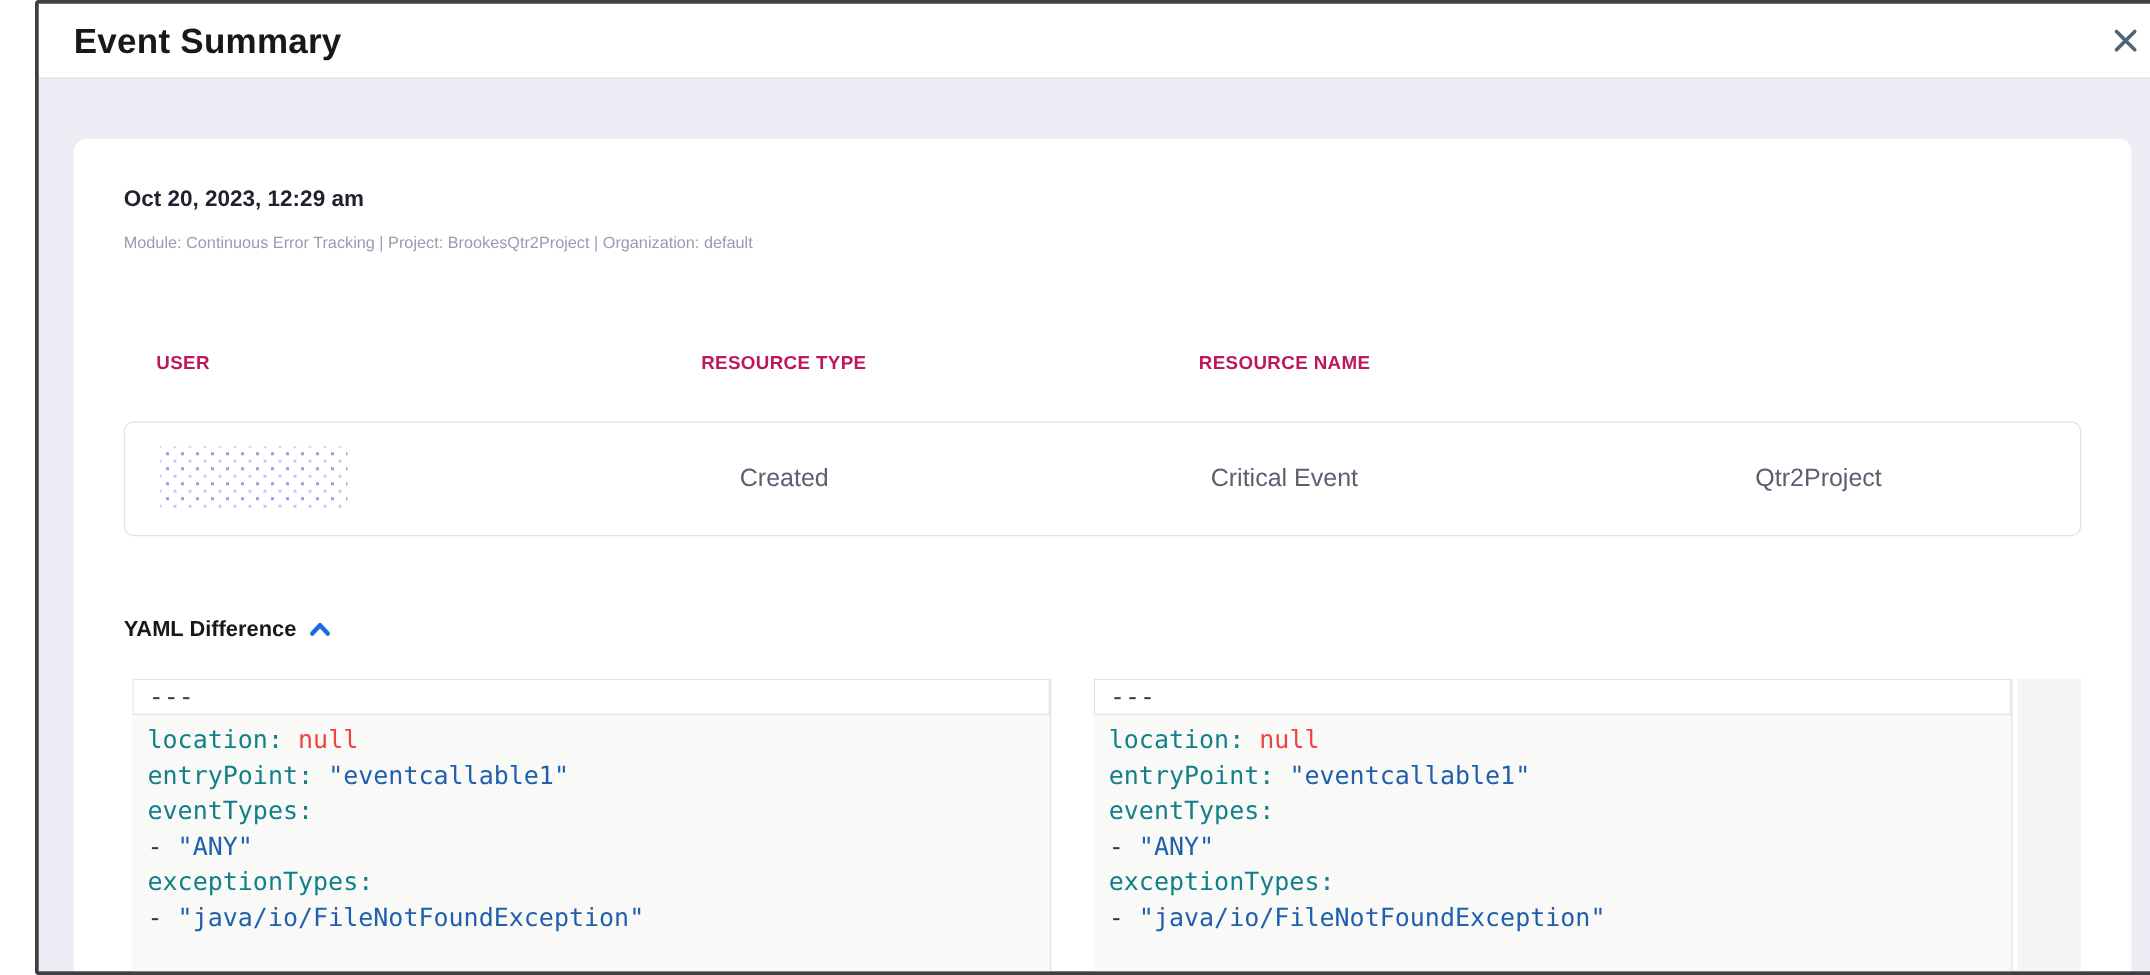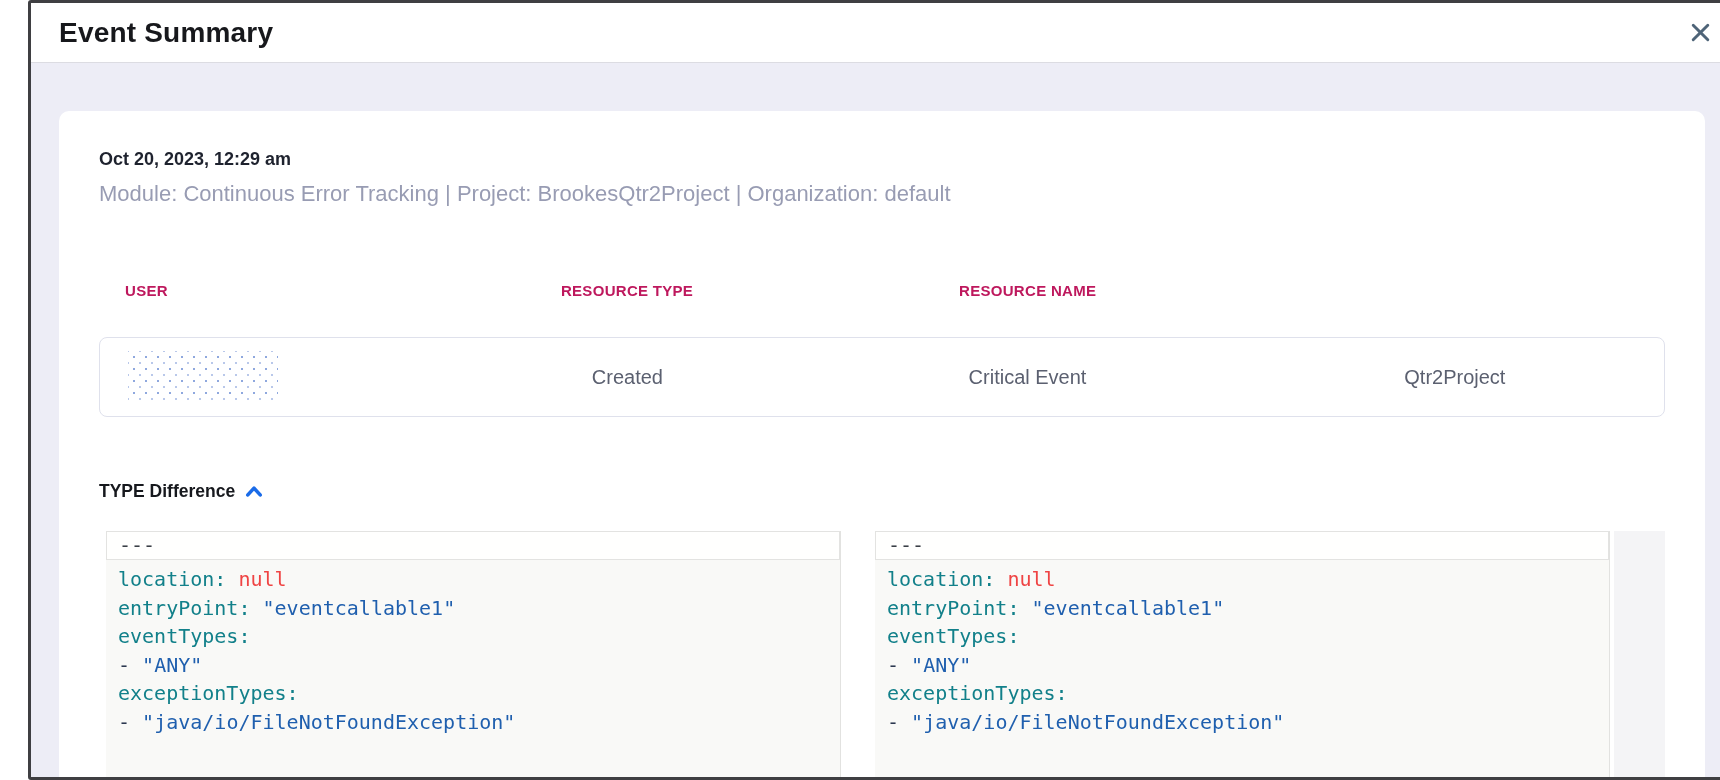--- a/index.html
+++ b/index.html
@@ -36,38 +36,38 @@
   }
   .card {
     margin:48px 40px 0 28px;
     width:1646px; height:860px;
     background:#ffffff;
     border-radius:10px;
     padding:34px 40px 0 40px;
   }
 
   .event-date { font-size:18px; font-weight:700; color:#1e222e; line-height:28px; }
-  .event-meta { margin-top:8px; font-size:22px; font-weight:400; color:#989cb3; line-height:26px; }
+  .event-meta { margin-top:8px; font-size:13px; font-weight:400; color:#989cb3; line-height:26px; }
 
   
   .tbl { margin-top:74px; }
   .tbl-head, .tbl-row {
     display:grid;
     grid-template-columns:0.95fr 1fr 1.2fr 1.15fr;
     align-items:center;
   }
   .tbl-head { margin-bottom:36px; }
   .th {
     font-size:15px; font-weight:700; color:#be185d; letter-spacing:0.3px; line-height:20px;
   }
   .th.left { text-align:left; padding-left:26px; }
   .th.center { text-align:center; }
   .tbl-row {
     border:1px solid #dfe1ec; border-radius:8px;
-    height:80px; background:#fff;
+    height:92px; background:#fff;
   }
   .td { font-size:20px; color:#5b6070; text-align:center; }
   .td.user-cell { display:flex; justify-content:flex-start; padding-left:28px; }
   .redacted {
     width:150px; height:52px;
     background-image:
       radial-gradient(circle, #8fa8de 1.3px, rgba(0,0,0,0) 1.4px),
       radial-gradient(circle, #b9c8ea 1.1px, rgba(0,0,0,0) 1.2px);
     background-size:12px 12px;
     background-position:0 0, 6px 6px;
@@ -148,21 +148,21 @@
           <div class="td user-cell">
             <div class="redacted"></div>
           </div>
           <div class="td">Created</div>
           <div class="td">Critical Event</div>
           <div class="td">Qtr2Project</div>
         </div>
       </div>
 
       <div class="yaml-head">
-        <div class="yaml-label">TYPE Difference</div>
+        <div class="yaml-label">YAML Difference</div>
         <button class="chev-btn">
           <span style="display:flex;">
             <svg width="18" height="15" viewBox="0 0 16 13">
               <polyline points="2.5,9.5 8,3.5 13.5,9.5" fill="none" stroke="#1a6be8" stroke-width="3.2" stroke-linecap="round" stroke-linejoin="round"></polyline>
             </svg>
           </span>
         </button>
       </div>
 
       <div class="diff-wrap">

